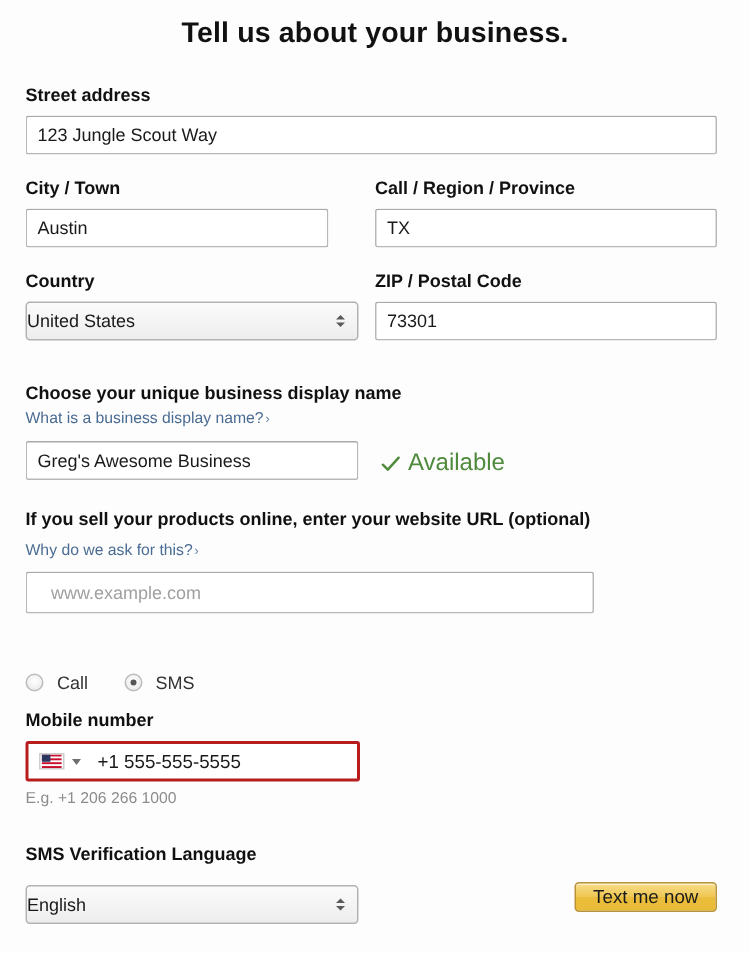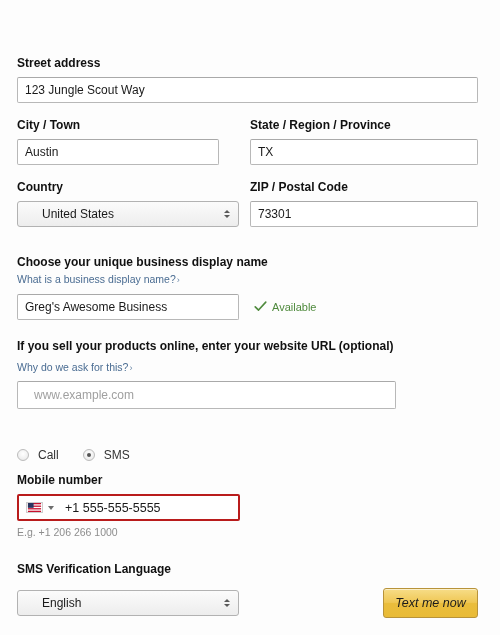--- a/index.html
+++ b/index.html
@@ -85,21 +85,21 @@
     position: absolute;
     box-sizing: border-box;
     height: 26px;
     background: linear-gradient(to bottom, #fbfbfb 0%, #ededed 100%);
     border: 1px solid #b2b2b2;
     border-radius: 3px;
     cursor: pointer;
   }
   .sel-wrap .sel-text {
     position: absolute;
-    left: 24px;
+    left: 0;
     top: 0;
     line-height: 24px;
     font-size: 12px;
     color: #1a1a1a;
     white-space: nowrap;
   }
   .sel-wrap .sel-arrows {
     position: absolute;
     right: 8px;
     top: 0;
@@ -122,21 +122,21 @@
   }
   .sel-wrap .sel-arrows .ar.dn {
     border-top: 3.5px solid #5a5a5a;
   }
 
   
   .avail {
     position: absolute;
     display: flex;
     align-items: center;
-    font-size: 11px;
+    font-size: 16px;
     color: #4f8a3d;
     white-space: nowrap;
   }
   .avail .check {
     width: 13px;
     height: 13px;
     margin-right: 5px;
     flex: none;
   }
 
@@ -212,46 +212,46 @@
     font-size: 12.5px;
     color: #1a1a1a;
     margin-left: 11px;
     white-space: nowrap;
   }
 
   
   .submit-btn {
     position: absolute;
     box-sizing: border-box;
-    height: 30px;
+    height: 20px;
     background: linear-gradient(to bottom, #f7dd88 0%, #efc754 48%, #eabd3c 52%, #e9bb37 100%);
     border: 1px solid #b8933a;
     border-radius: 3px;
     box-shadow: inset 0 1px 0 rgba(255,255,255,.55);
     font-family: "Liberation Sans", sans-serif;
     font-size: 12.5px;
     color: #1b1b1b;
     cursor: pointer;
     white-space: nowrap;
-    font-style: italic;
   }
 </style>
 </head>
 <body>
 
 <div class="page">
 
+  <div class="page-title">Tell us about your business.</div>
 
   <div class="field-label" style="left:17px; top:56px;">Street address</div>
   <input class="txt-input" style="left: 17px; top: 77px; width: 461px;" type="text" value="123 Jungle Scout Way">
 
   <div class="field-label" style="left:17px; top:118px;">City / Town</div>
   <input class="txt-input" style="left: 17px; top: 139px; width: 202px;" type="text" value="Austin">
 
-  <div class="field-label" style="left:250px; top:118px;">State / Region / Province</div>
+  <div class="field-label" style="left:250px; top:118px;">Call / Region / Province</div>
   <input class="txt-input" style="left: 250px; top: 139px; width: 228px;" type="text" value="TX">
 
   <div class="field-label" style="left:17px; top:180px;">Country</div>
   <div class="sel-wrap" style="left:17px; top:201px; width:222px;">
     <span class="sel-text">United States</span>
     <span class="sel-arrows">
       <span class="ar up"></span>
         <span class="ar dn"></span>
     </span>
   </div>

